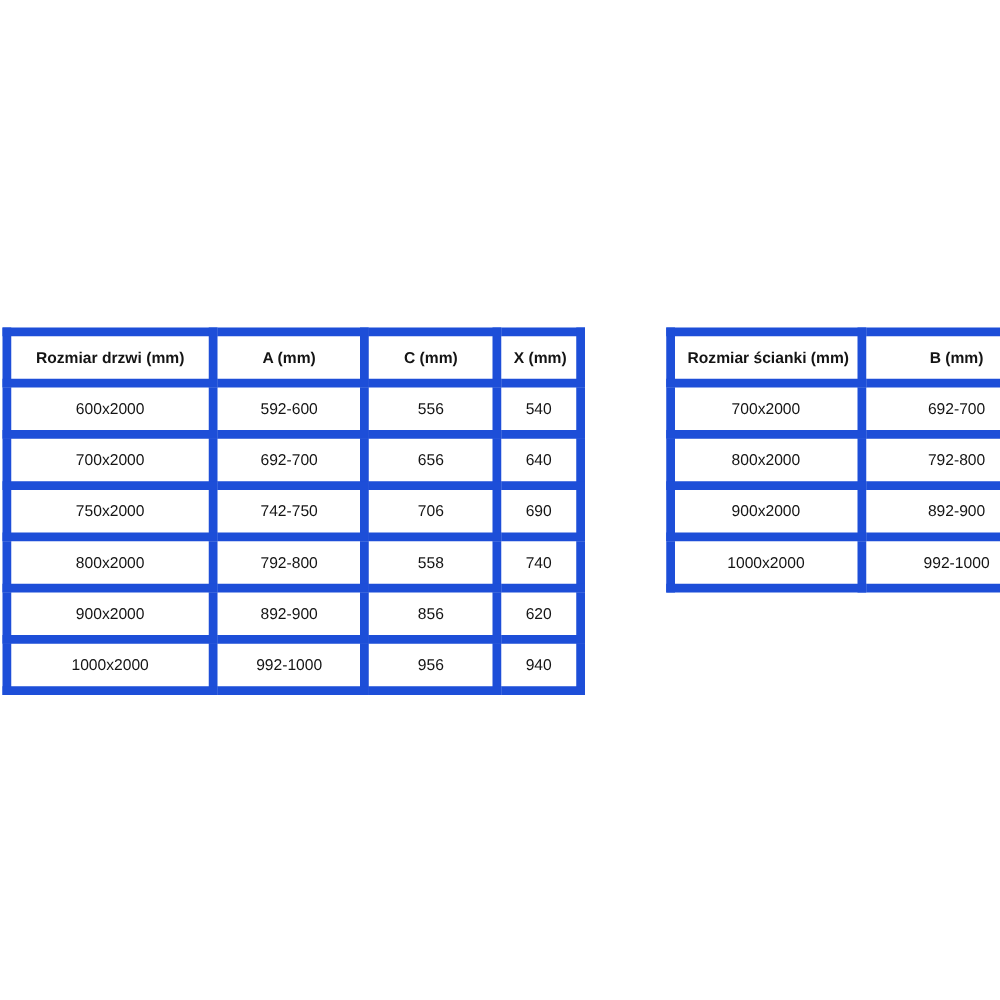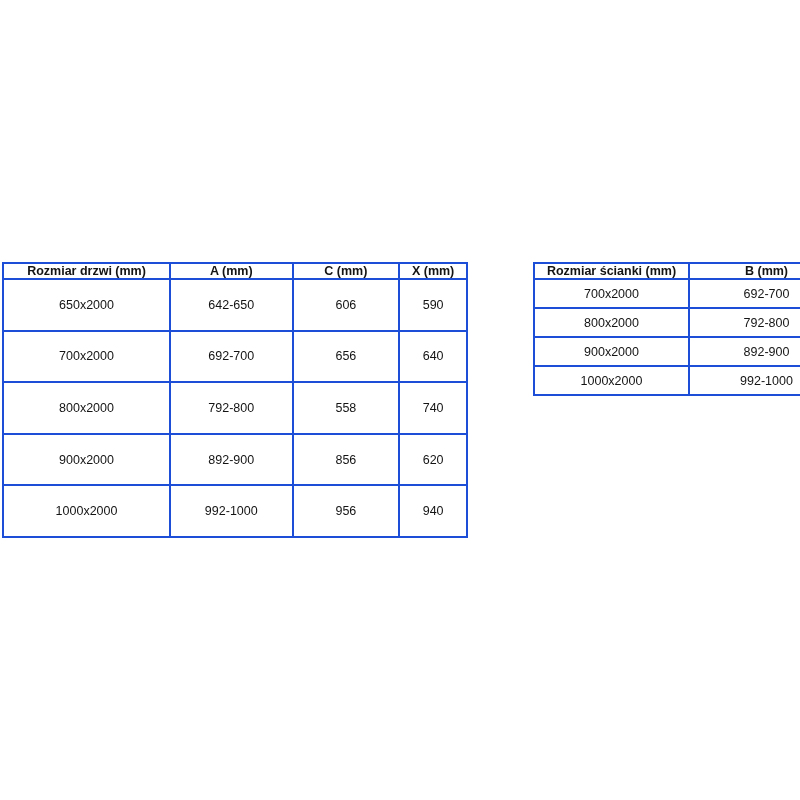--- a/index.html
+++ b/index.html
@@ -14,25 +14,25 @@
     font-family: "Liberation Sans", sans-serif;
     overflow: hidden;
   }
   table {
     position: absolute;
     border-collapse: collapse;
     table-layout: fixed;
     background: #ffffff;
   }
   th, td {
-    border: 2px solid #1d4ed8;
+    border: 7px solid #1d4ed8;
     text-align: center;
     vertical-align: middle;
     color: #141414;
-    padding: 0;
+    padding: 10px;
     overflow: hidden;
     white-space: nowrap;
   }
   th {
     font-size: 12.5px;
     font-weight: bold;
   }
   td {
     font-size: 12.5px;
     font-weight: normal;
@@ -69,30 +69,36 @@
   <thead>
     <tr>
         <th>Rozmiar drzwi (mm)</th>
         <th>A (mm)</th>
         <th>C (mm)</th>
         <th>X (mm)</th>
       </tr>
   </thead>
   <tbody>
       <tr>
-        <td>650x2000</td>
-        <td>642-650</td>
-        <td>606</td>
-        <td>590</td>
+        <td>600x2000</td>
+        <td>592-600</td>
+        <td>556</td>
+        <td>540</td>
       </tr>
       <tr>
         <td>700x2000</td>
         <td>692-700</td>
         <td>656</td>
         <td>640</td>
+      </tr>
+      <tr>
+        <td>750x2000</td>
+        <td>742-750</td>
+        <td>706</td>
+        <td>690</td>
       </tr>
       <tr>
         <td>800x2000</td>
         <td>792-800</td>
         <td>558</td>
         <td>740</td>
       </tr>
       <tr>
         <td>900x2000</td>
         <td>892-900</td>

